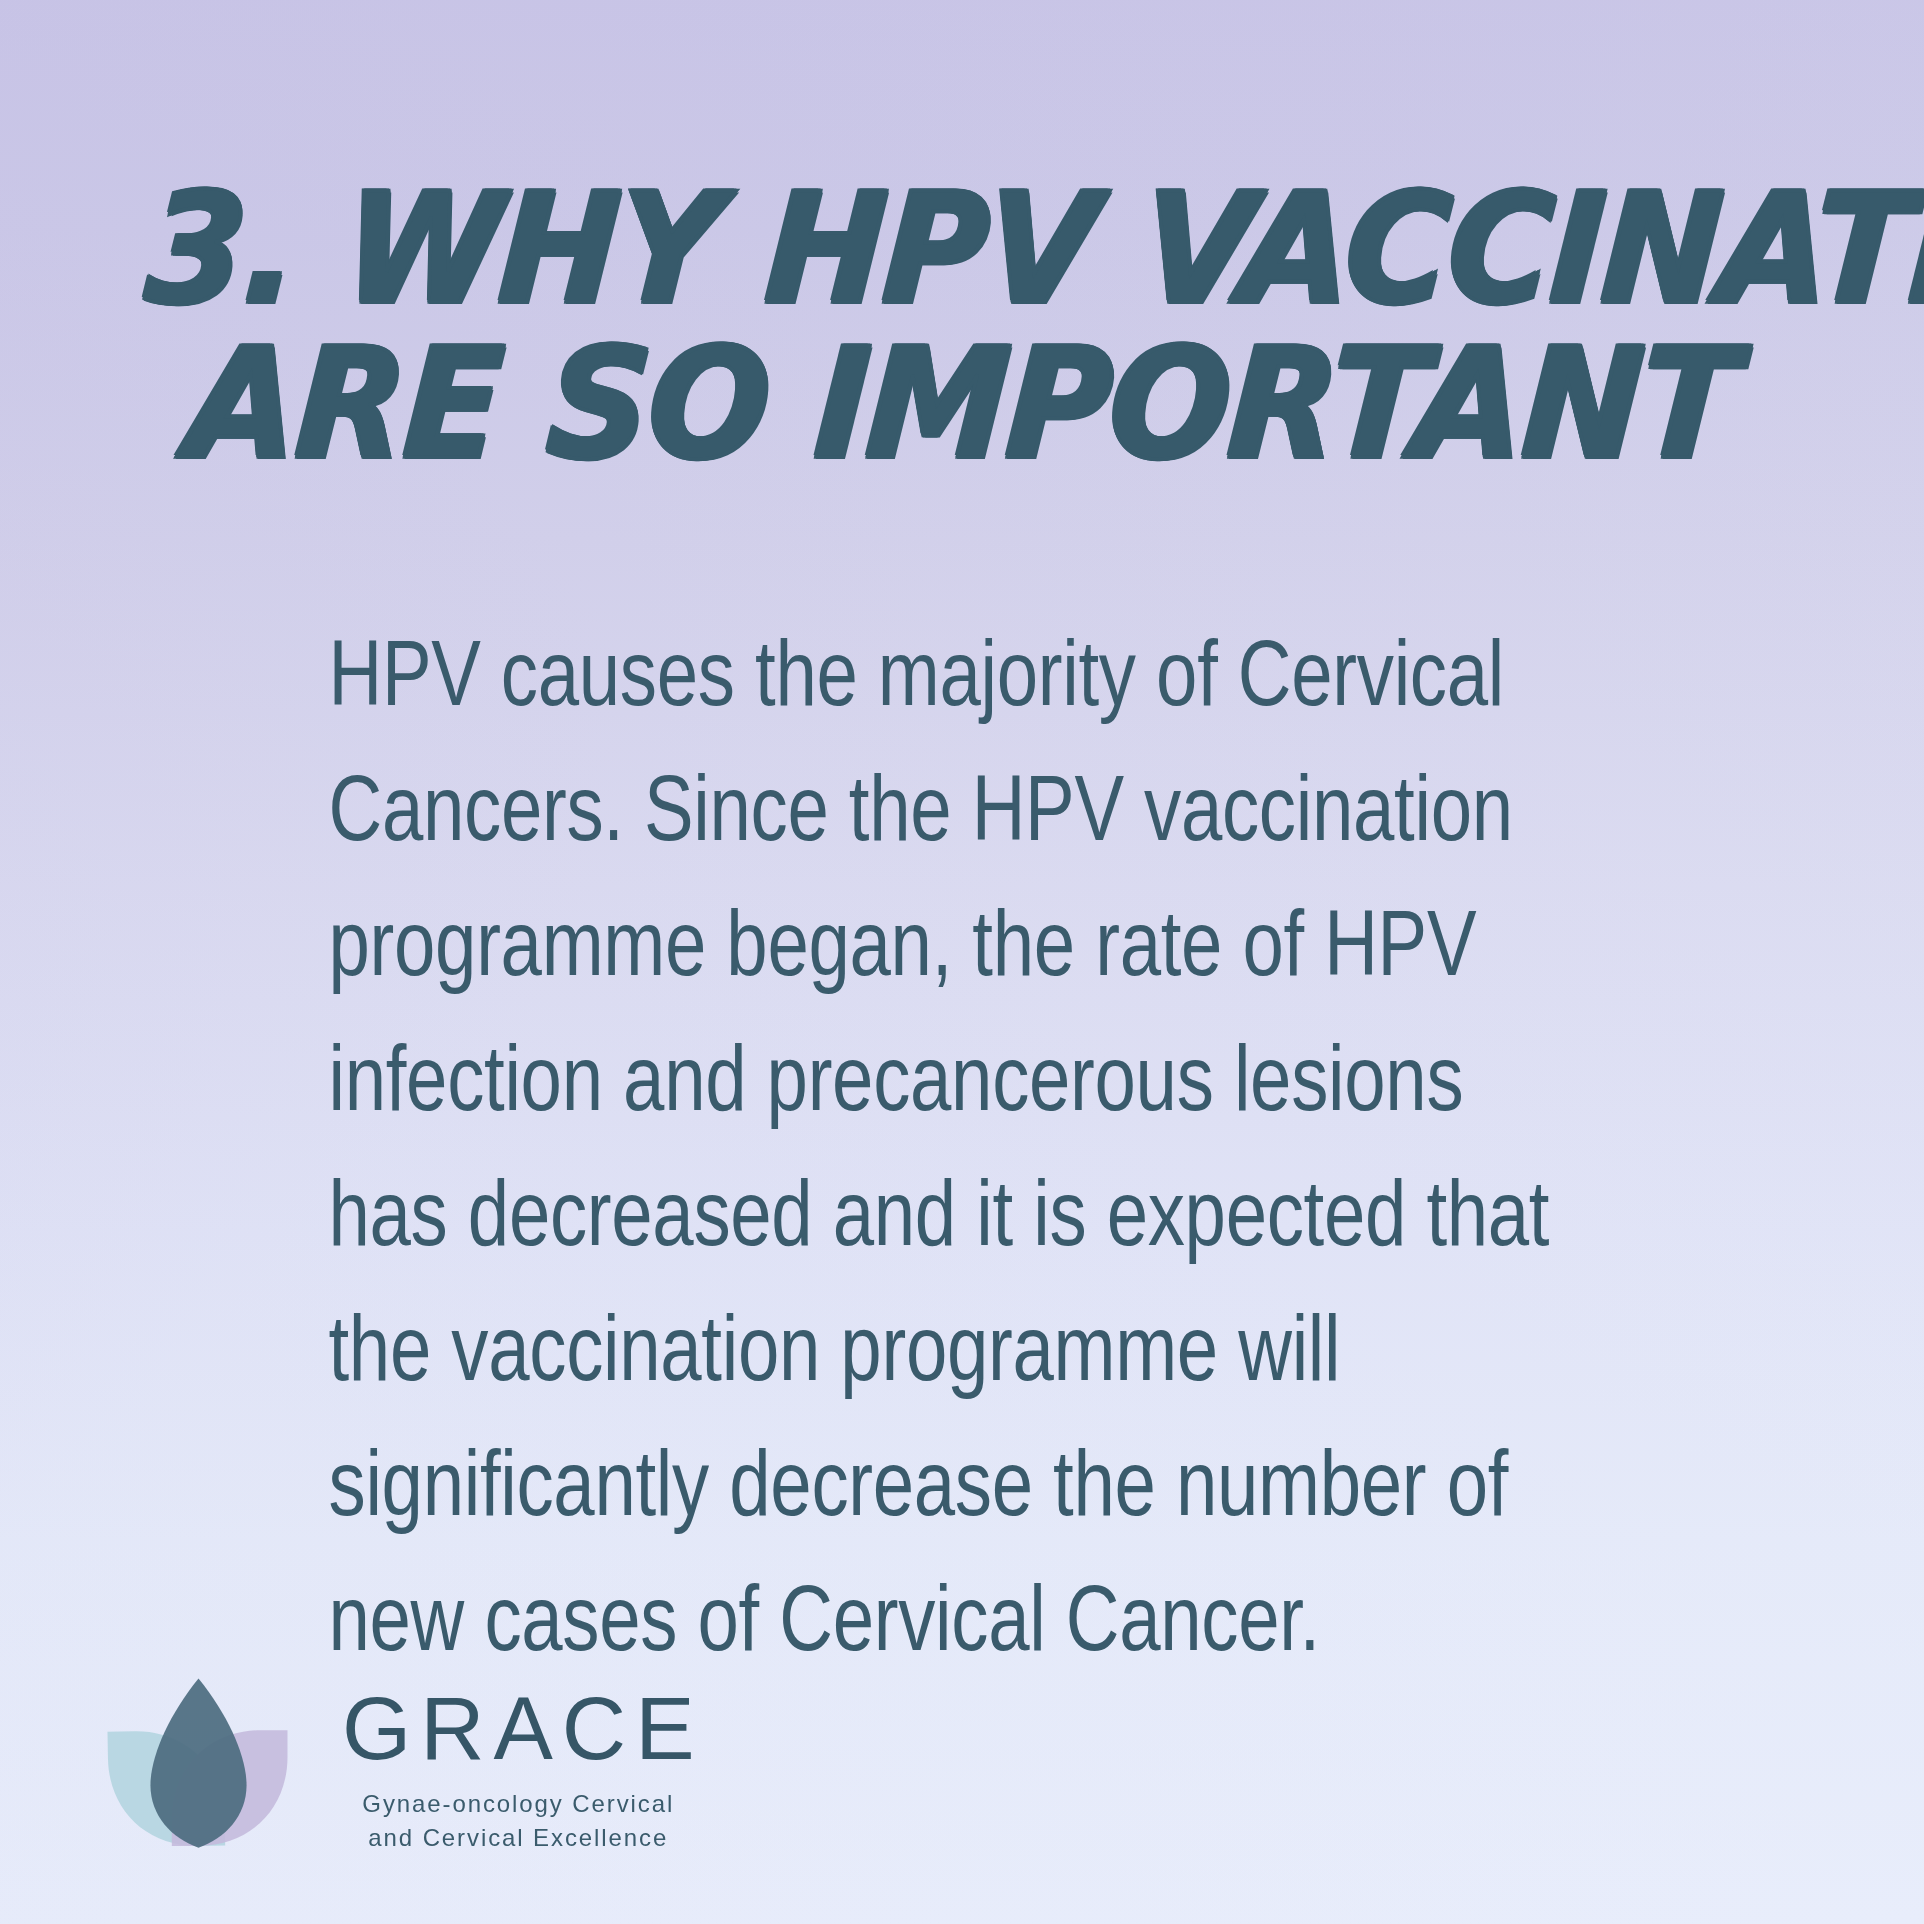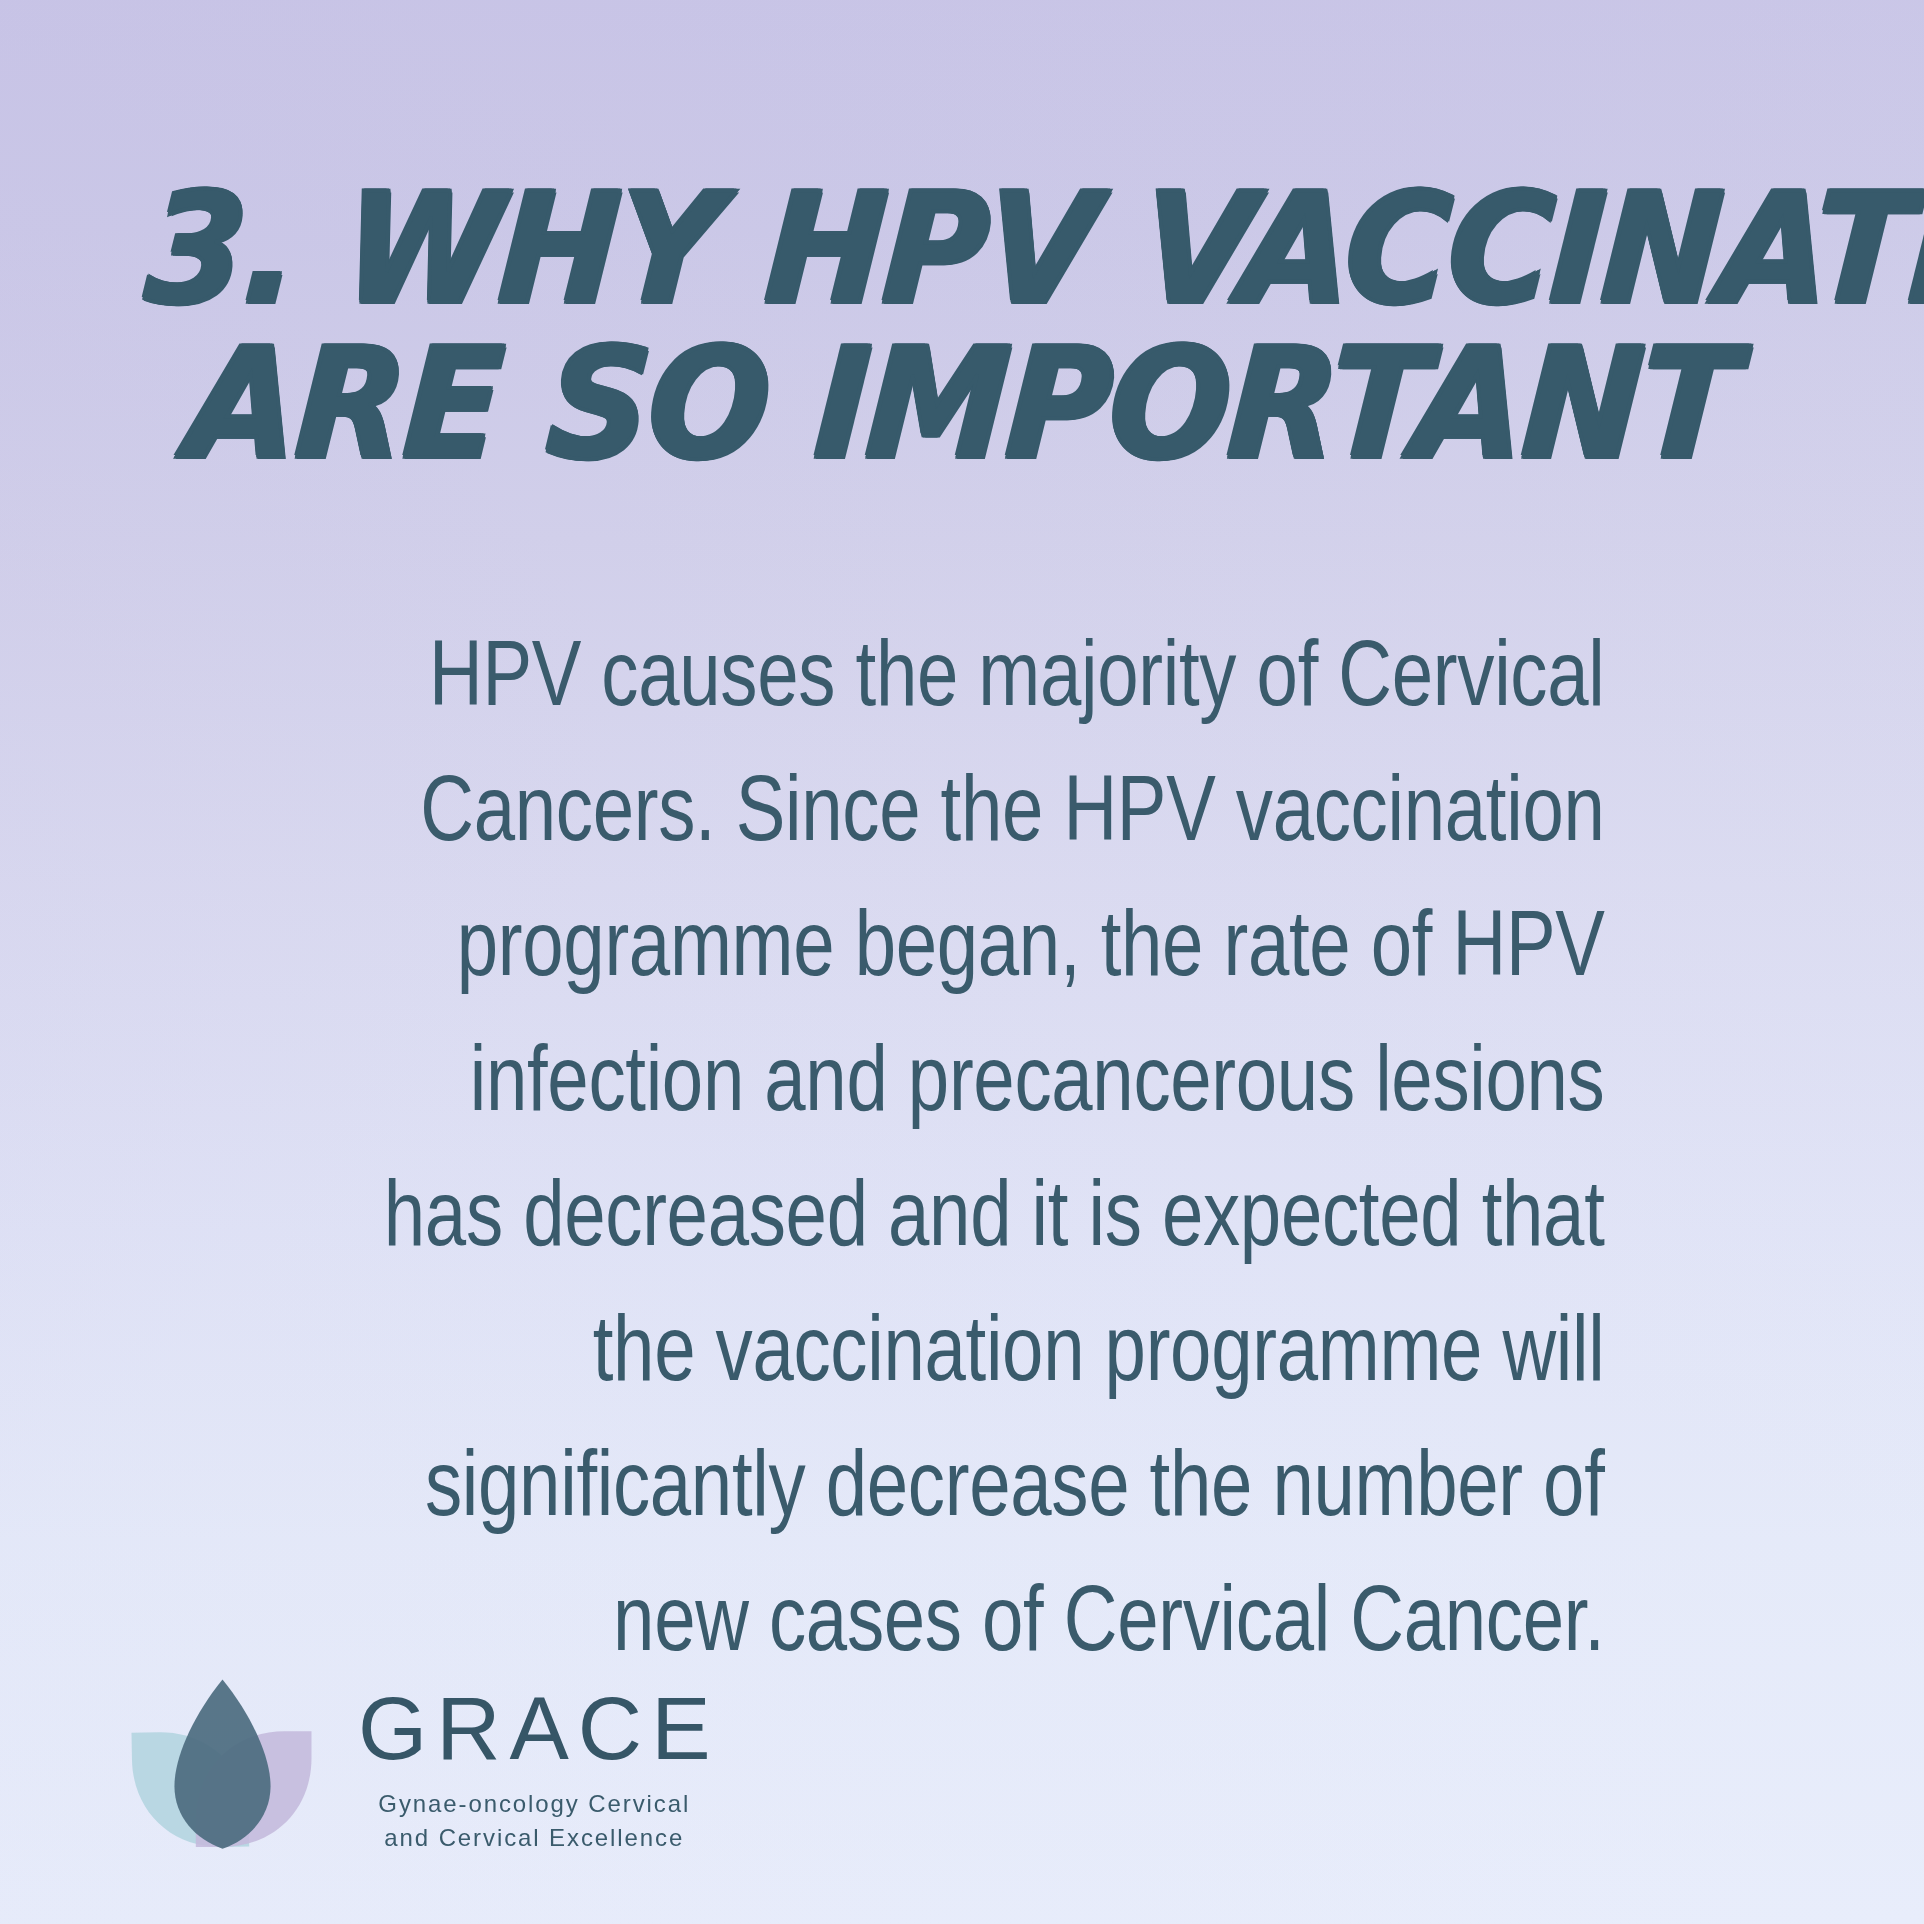--- a/index.html
+++ b/index.html
@@ -94,44 +94,44 @@
     transform: scaleX(0.93) skewX(-4deg);
     transform-origin: center;
   }
 
   
   .body-block {
     position: absolute;
     top: 606px;
     left: 169px;
     width: 1595px;
-    text-align: right;
+    text-align: left;
   }
 
   .body-line {
     display: block;
     font-family: "Liberation Sans", sans-serif;
     font-size: 93px;
     line-height: 135px;
     color: #3a5b6c;
     font-weight: 400;
     letter-spacing: -0.4px;
     transform: scaleX(0.80);
     transform-origin: center;
     white-space: nowrap;
   }
 
   
   .logo-block {
     position: absolute;
-    left: 128px;
+    left: 104px;
     top: 1675px;
     display: flex;
-    align-items: center;
-    gap: 32px;
+    align-items: flex-start;
+    gap: 40px;
   }
 
   .logo-mark {
     position: relative;
     width: 189px;
     height: 178px;
     flex: none;
   }
 
   .logo-wordmark {

